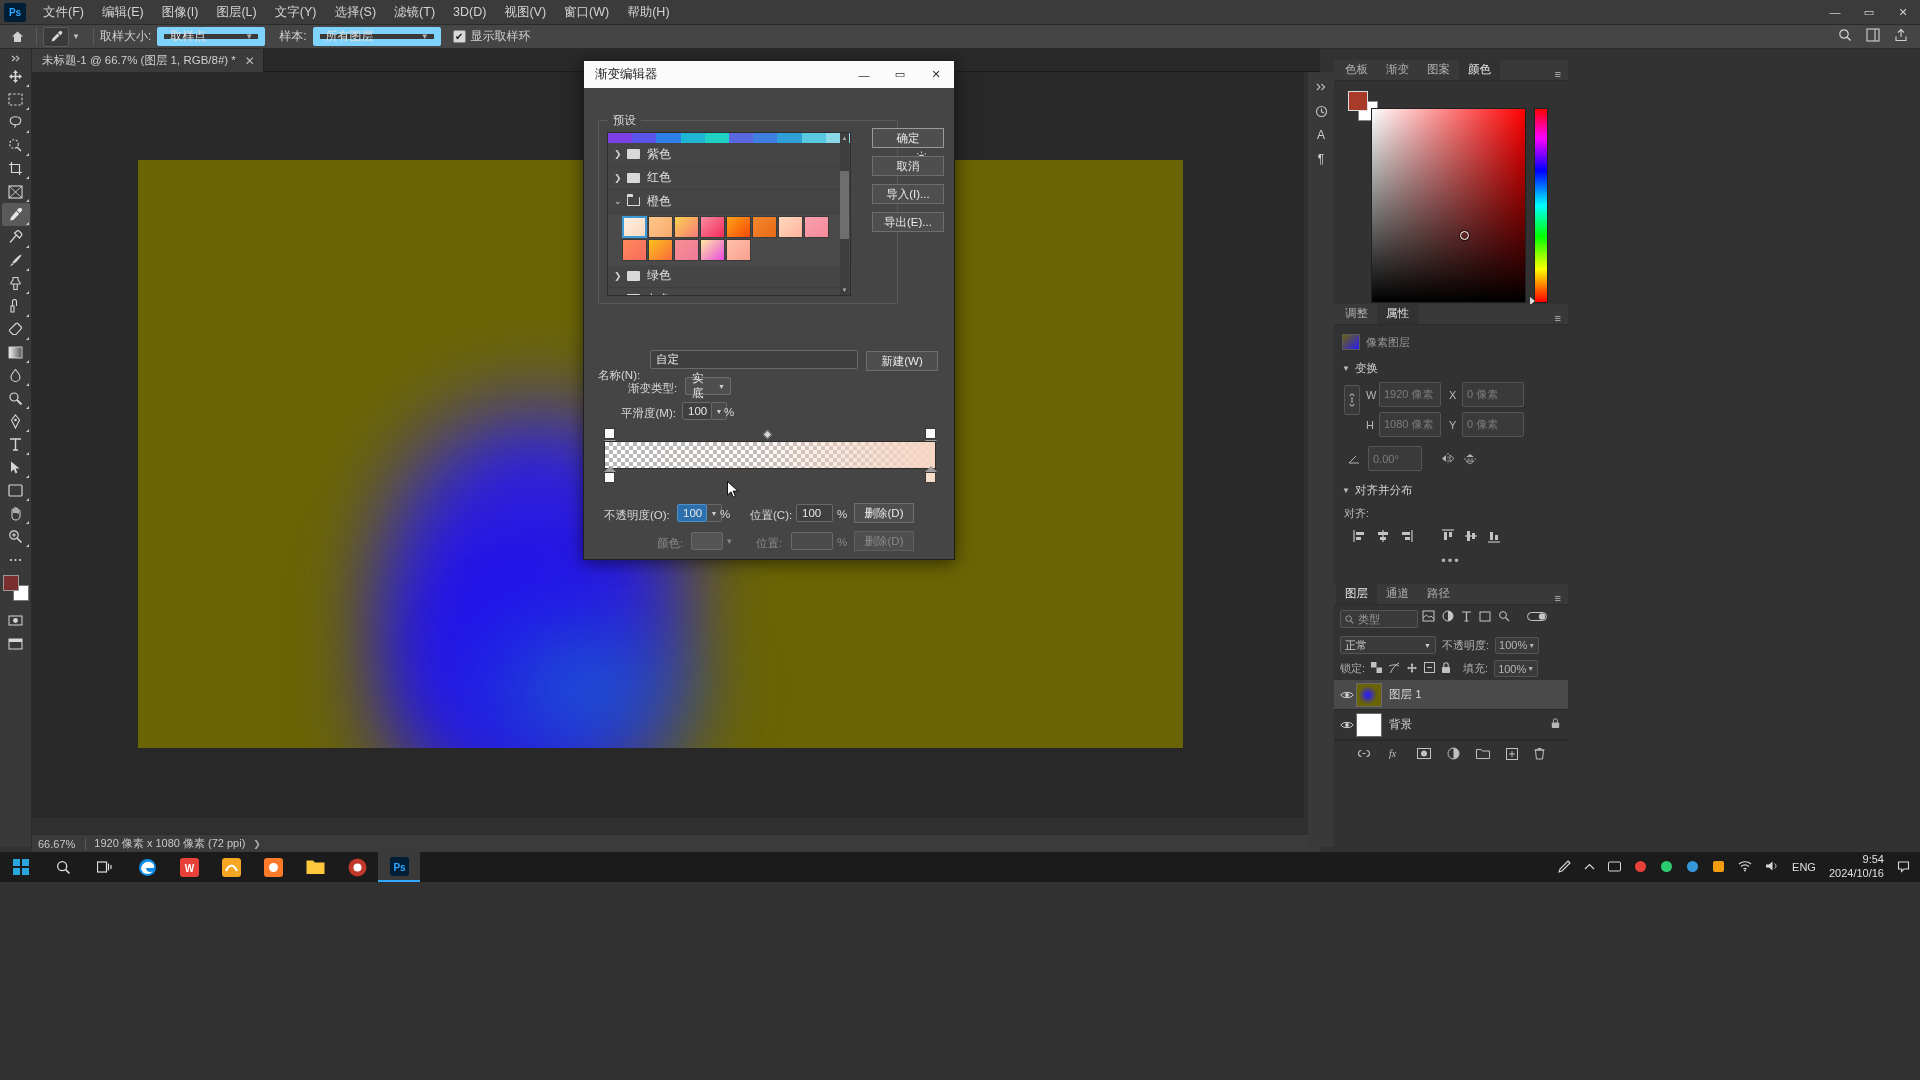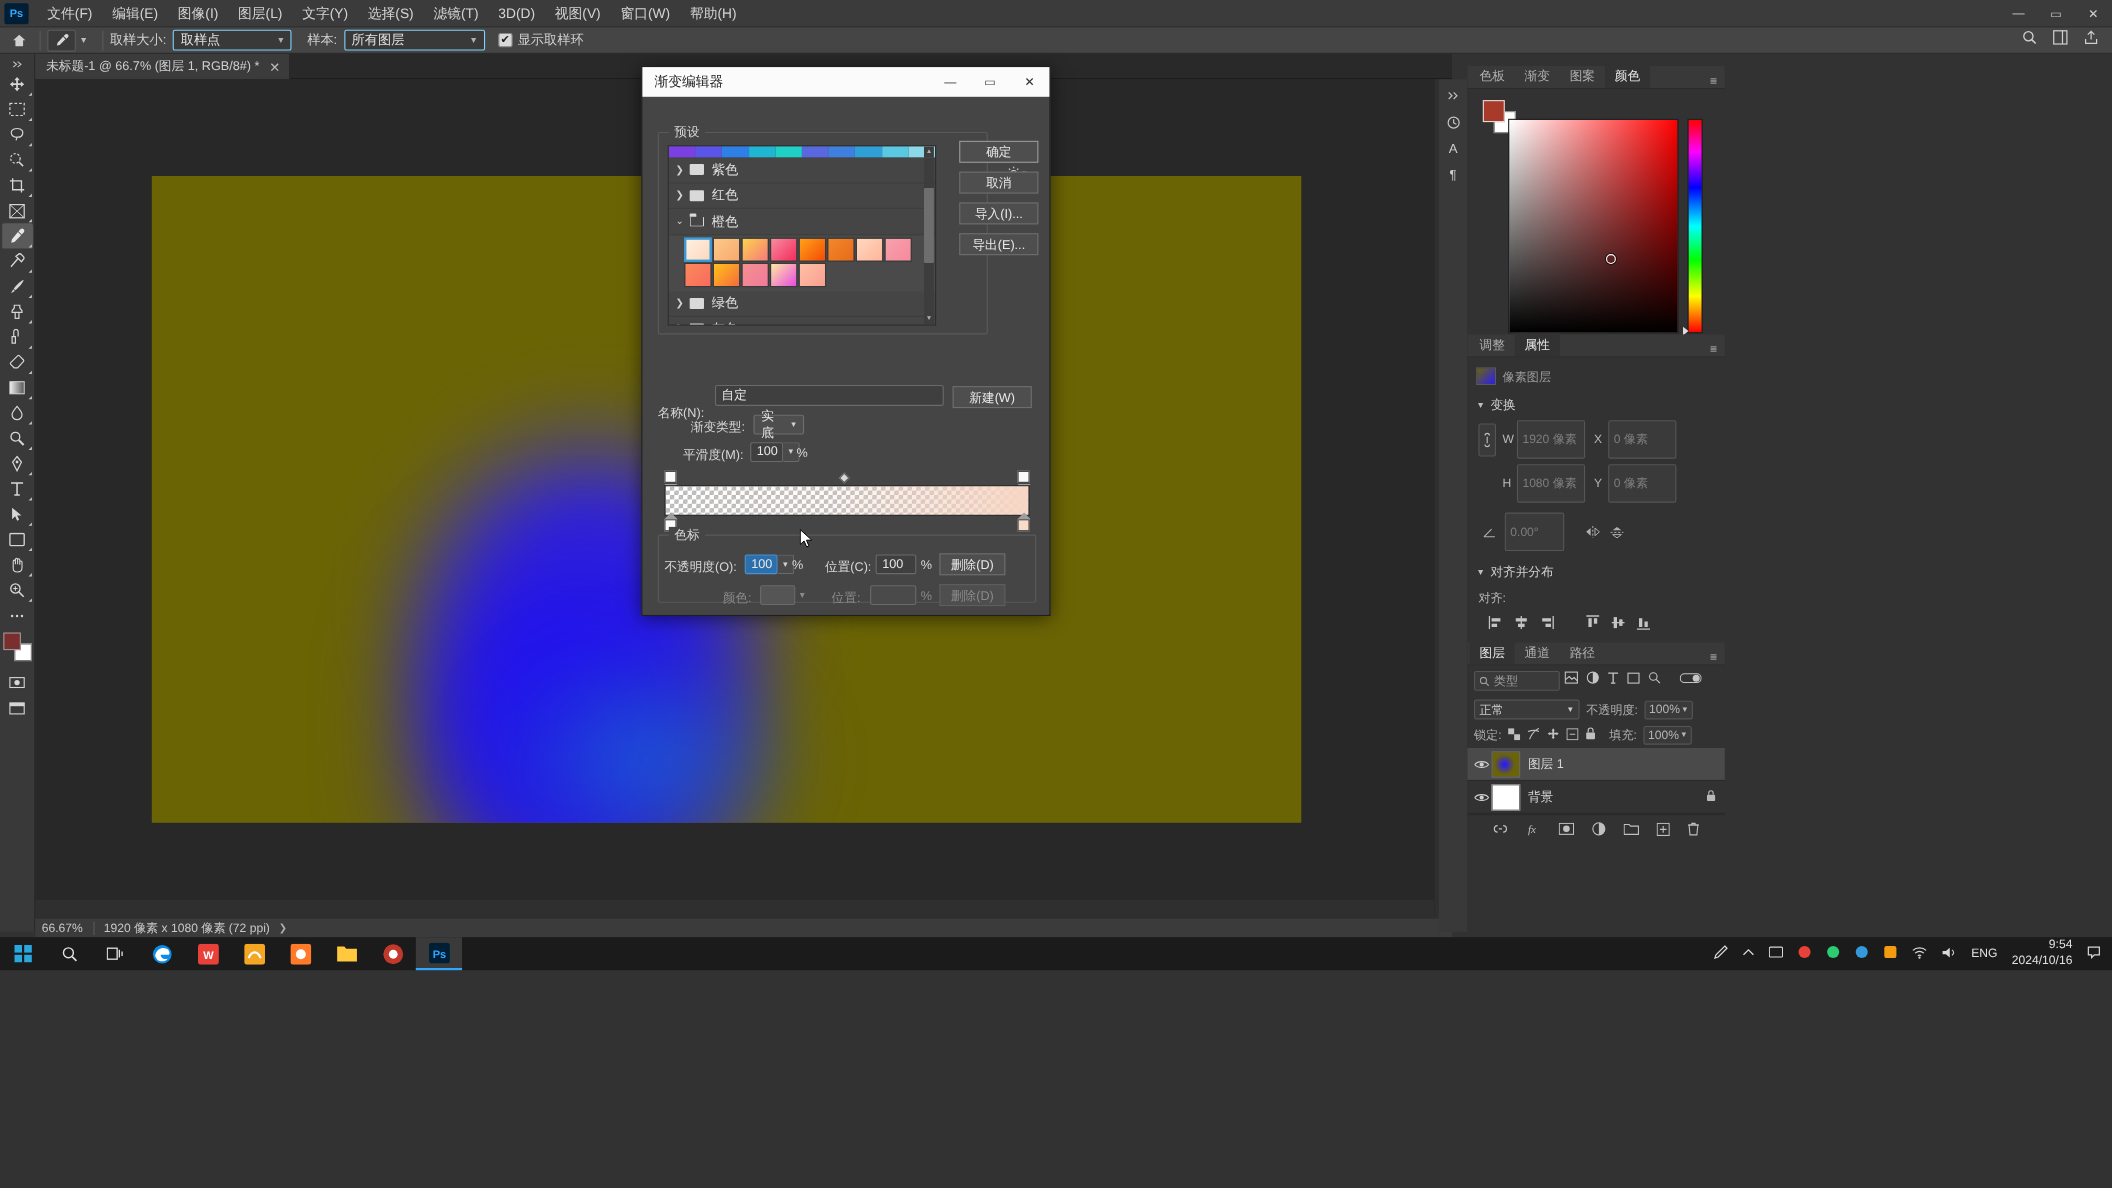--- a/index.html
+++ b/index.html
@@ -39,21 +39,21 @@
   }
   .opt-home { width: 26px; height: 22px; display:flex; align-items:center; justify-content:center; }
   .opt-sep { width: 1px; height: 18px; background: #5a5a5a; margin: 0 6px; }
   .opt-tool-swatch {
     width: 26px; height: 20px; display:flex; align-items:center; justify-content:center;
     background: #3a3a3a; border: 1px solid #5a5a5a; border-radius: 2px;
   }
   .opt-caret { color:#bdbdbd; font-size: 8px; margin: 0 7px 0 3px;}
   .opt-label { color: #d0d0d0; font-size: 12px; margin-right: 6px; }
   .opt-select {
-    height: 19px; background: #393939; border: 1px solid #7dd3fc; border-radius: 2px;
+    height: 19px; background: #393939; border: 7px solid #7dd3fc; border-radius: 2px;
     color: #e0e0e0; font-size: 12px; display: flex; align-items: center;
     padding: 0 6px; position: relative; min-width: 80px;
   }
   .opt-select .cv { position:absolute; right: 5px; font-size: 8px; color:#b0b0b0;}
   .opt-check { display:flex; align-items:center; margin-left: 12px; }
   .cbox {
     width: 13px; height: 13px; background: #d8d8d8; border: 1px solid #888;
     border-radius: 2px; display:flex; align-items:center; justify-content:center;
     color: #1a1a1a; font-size: 10px; line-height: 1; margin-right: 5px;
   }
@@ -177,21 +177,21 @@
   .prop-row-top { display:flex; align-items:center; gap: 6px; padding: 3px 0 6px 0;}
   .prop-thumb { width: 18px; height: 16px; background: linear-gradient(135deg,#6b6405,#2a1cf5); border: 1px solid #5a5a5a;}
   .prop-title { color: #9a9a9a; font-size: 11px; }
   .sect-head { display:flex; align-items:center; gap: 5px; color: #d0d0d0; font-size: 11.5px; padding: 5px 0 6px 0; }
   .sect-caret { font-size: 8px; color:#bdbdbd; }
   .xform-grid { display:flex; gap: 6px; padding-left: 2px;}
   .link-btn { width: 16px; height: 30px; background:#3a3a3a; border:1px solid #555; border-radius:2px; color:#c0c0c0; font-size:9px; display:flex; align-items:center; justify-content:center; margin-top: 3px;}
   .fld-pair { display:flex; align-items:center; gap: 4px; margin-bottom: 5px; }
   .fld-lab { color:#b8b8b8; font-size: 11px; width: 9px; }
   .fld {
-    background: #3a3a3a; border: 1px solid #555; border-radius: 2px; height: 35px;
+    background: #3a3a3a; border: 1px solid #555; border-radius: 2px; height: 25px;
     color: #b5b5b5; font-size: 11px; display:flex; align-items:center; padding: 0 4px; width: 62px;
   }
   .fld.dis { color: #7d7d7d; }
   .xrow { display:flex; gap: 8px; }
   .ang-row { display:flex; align-items:center; gap: 6px; padding: 4px 0 0 4px;}
   .icon-btn { width: 16px; height: 16px; display:flex; align-items:center; justify-content:center; color:#c0c0c0; font-size: 11px;}
   .align-title { color: #b8b8b8; font-size: 11px; padding: 2px 0 6px 2px;}
   .align-row { display:flex; gap: 3px; padding-left: 8px; align-items:center;}
   .align-btn { width: 20px; height: 18px; display:flex; align-items:center; justify-content:center; color:#c3c3c3;}
   .align-gap { width: 16px; }
@@ -1026,23 +1026,20 @@
 
       <div class="grad-wrap">
         <div class="stop-top" style="left:0px"></div>
         <div class="stop-top" style="left:321px"></div>
         <div class="midpoint" style="left:160px"></div>
         <div class="grad-bar"></div>
         <div class="stop-bot" style="left:0px"></div>
         <div class="stop-bot cream" style="left:321px"></div>
       </div>
 
-      <div class="fieldset stops-fs">
-        <span class="fs-legend">色标</span>
-      </div>
 
       <span class="lbl" style="left:20px; top:420px;">不透明度(O):</span>
       <div class="input-box" style="left:93px; top:416px; width:30px; height:18px; background:#2b6fad; border-color:#4f90c8;">100</div>
       <div class="spin-btn" style="left:123px; top:416px; height:18px;">▼</div>
       <span class="lbl" style="left:136px; top:420px;">%</span>
 
       <span class="lbl" style="left:166px; top:420px;">位置(C):</span>
       <div class="input-box" style="left:212px; top:416px; width:37px; height:18px;">100</div>
       <span class="lbl" style="left:253px; top:420px;">%</span>
       <div class="btn" style="left:270px; top:415px; width:60px; height:20px;">删除(D)</div>

